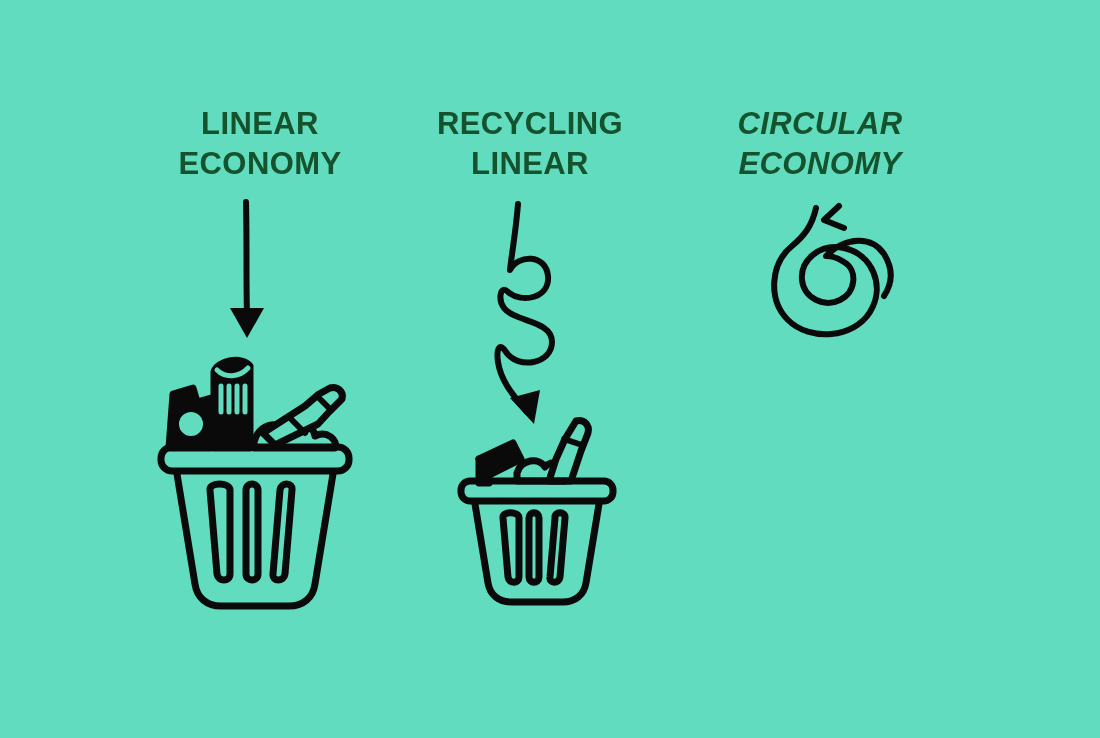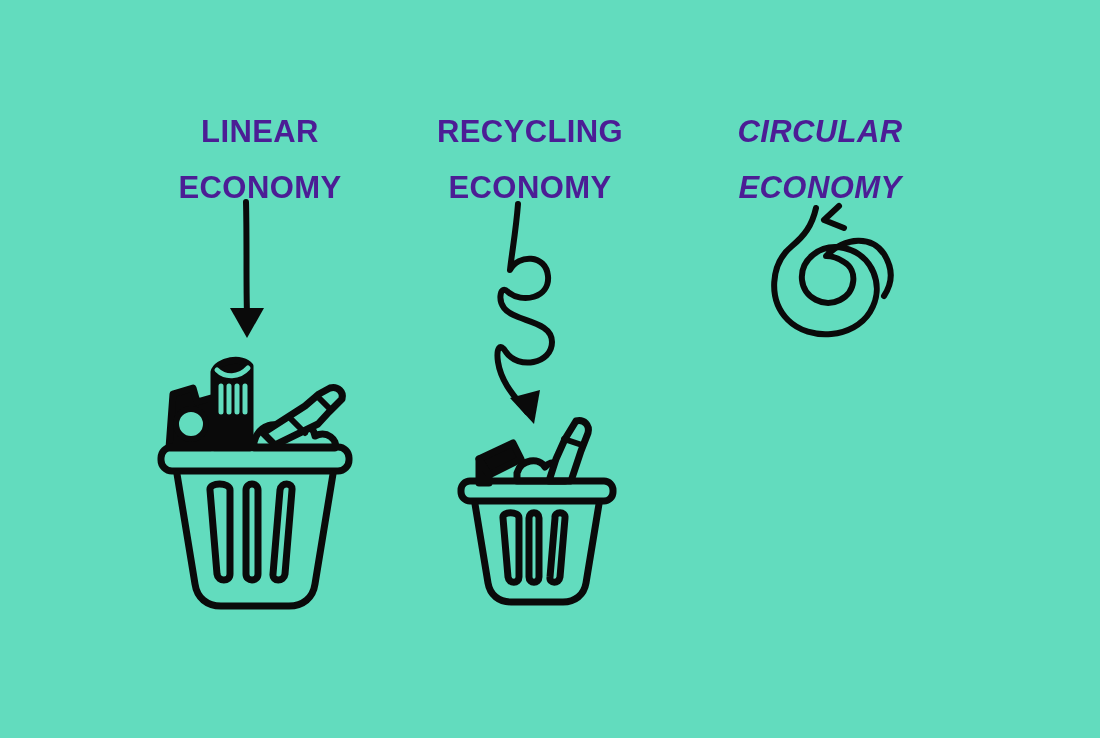--- a/index.html
+++ b/index.html
@@ -25,25 +25,25 @@
     height: 738px;
   }
   #col-linear    { left: 100px;  width: 320px; }
   #col-recycling { left: 400px;  width: 260px; }
   #col-circular  { left: 670px;  width: 300px; }
 
   .heading {
     position: absolute;
     width: 100%;
     text-align: center;
-    color: #4c1d95;
+    color: #14532d;
     font-family: "Liberation Sans", sans-serif;
     font-weight: bold;
     font-size: 31px;
-    line-height: 56px;
+    line-height: 40px;
     letter-spacing: 0.4px;
     white-space: pre-line;
     user-select: none;
   }
   #heading-linear    { top: 104px; }
   #heading-recycling { top: 104px; }
   #heading-circular  { top: 104px; font-style: italic; }
 
   .art {
     position: absolute;
@@ -142,21 +142,21 @@
 
     <g>
       <path class="bin-shape" d="M55 142 L 62 226 C 63 234, 75 234, 75 226 L 75 142 C 75 134, 54 134, 55 142 Z"></path>
       <path class="bin-shape" d="M91 142 L 91 226 C 91 234, 103 234, 103 226 L 103 142 C 103 134, 91 134, 91 142 Z"></path>
       <path class="bin-shape" d="M125 142 L 118 226 C 117 234, 129 234, 130 226 L 137 142 C 138 134, 126 134, 125 142 Z"></path>
     </g>
   </svg>
 
   <div class="column" id="col-recycling">
     <div class="heading" id="heading-recycling">RECYCLING
-ECONOMY</div>
+LINEAR</div>
   </div>
 
   <svg class="art" id="art-arrow-recycling" width="120" height="230" viewBox="0 0 120 230">
     <path class="stroke" style="stroke-width:6" d="M48 8
              C 46 34, 42 56, 40 74
              C 48 58, 76 58, 78 80
              C 80 102, 52 108, 38 96
              C 30 88, 28 104, 34 112
              C 44 126, 82 124, 82 146
              C 82 168, 48 174, 36 156

